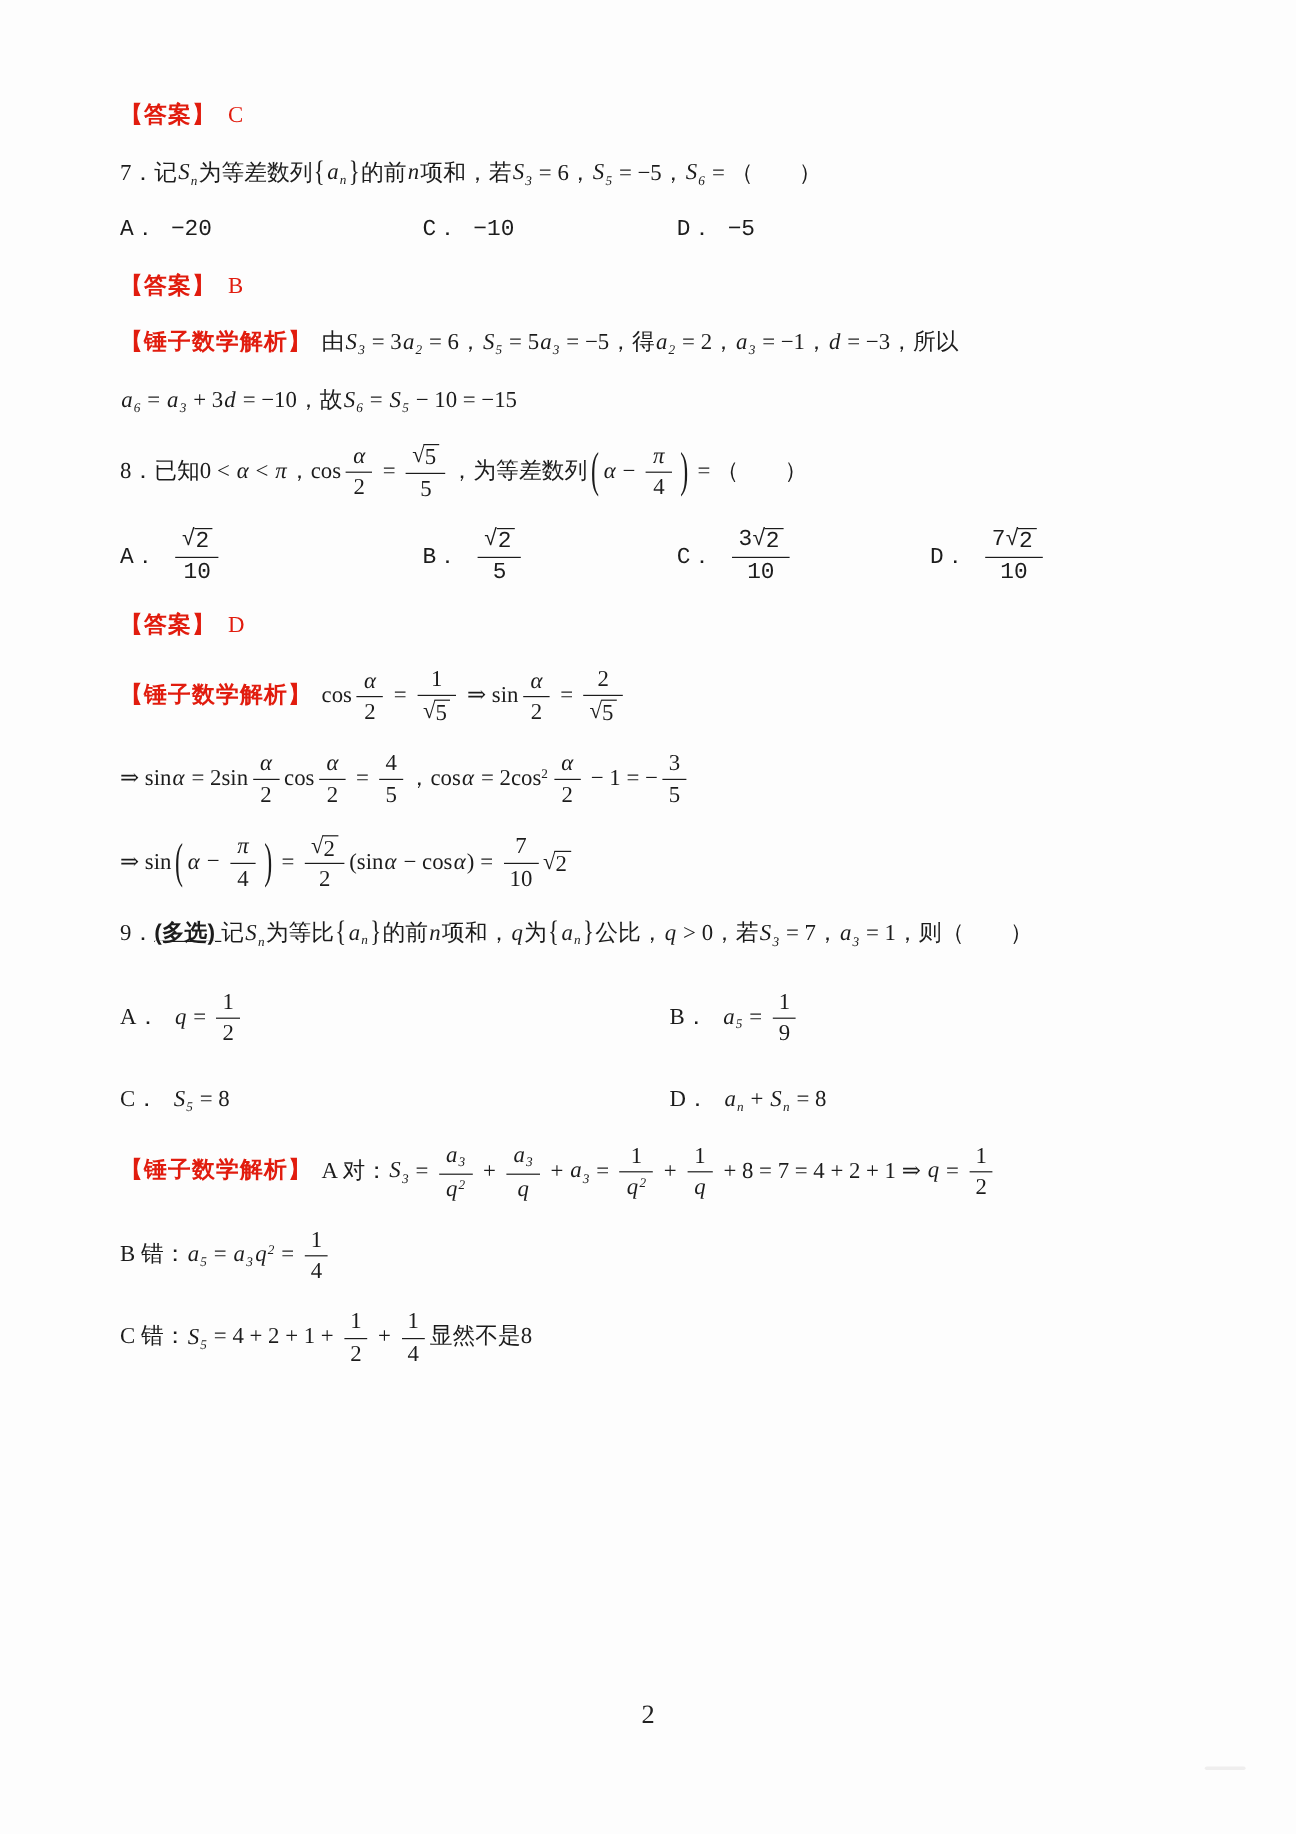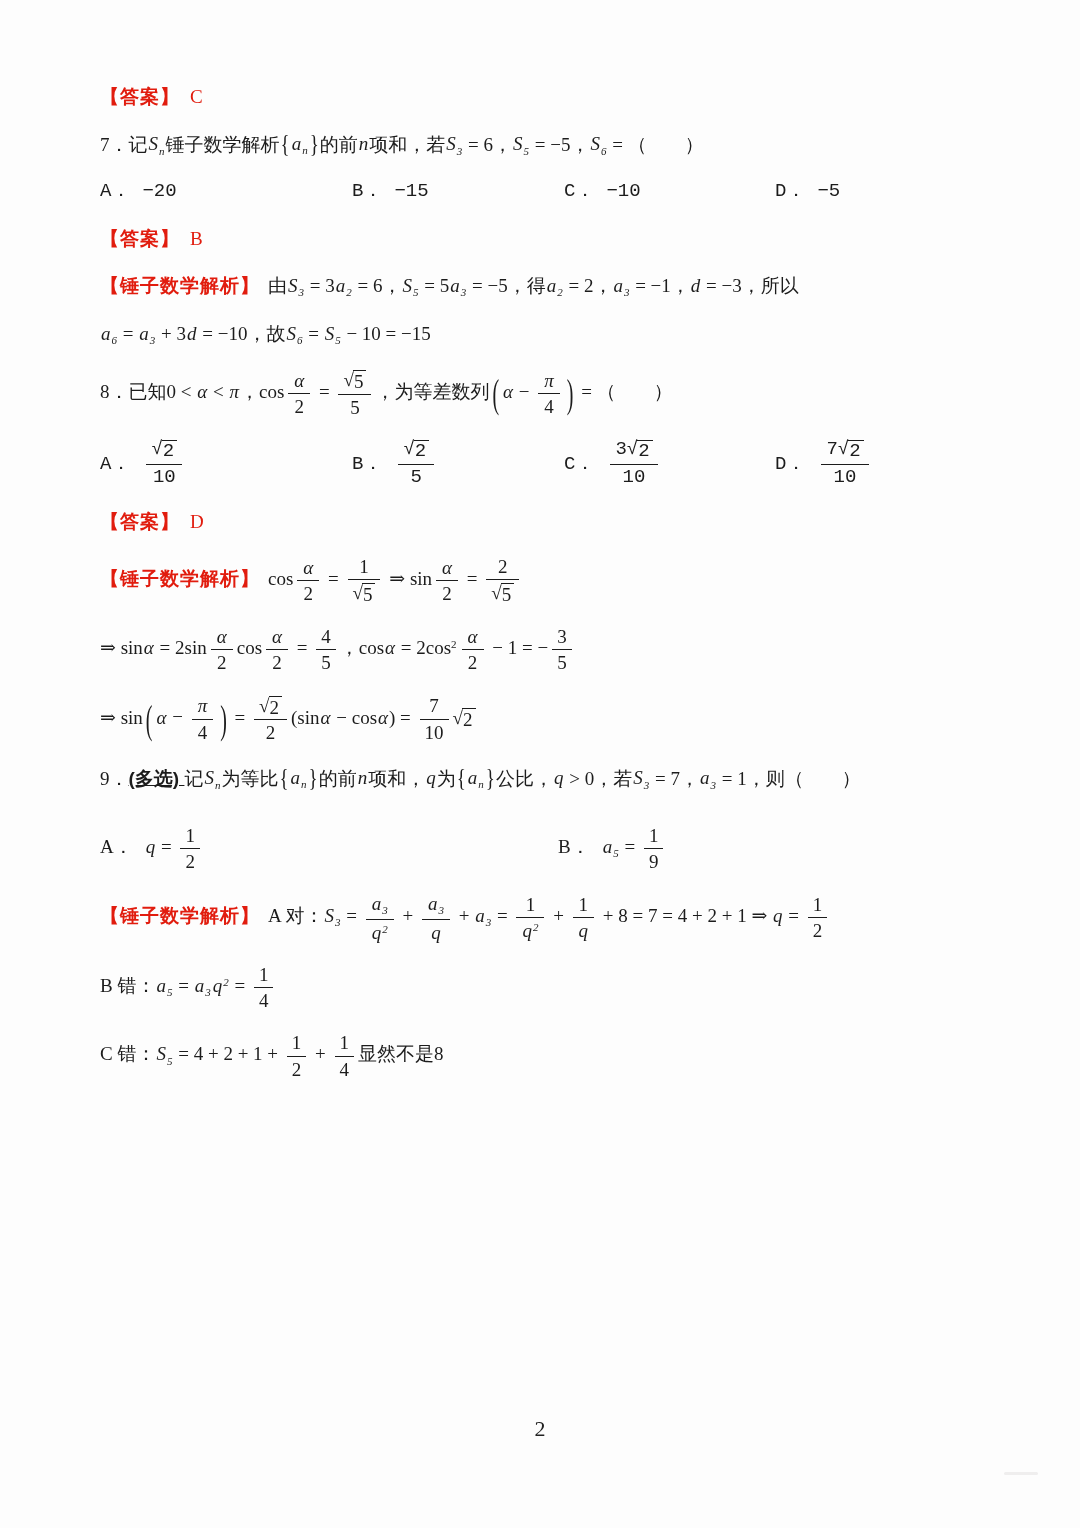--- a/index.html
+++ b/index.html
@@ -67,28 +67,27 @@
     position:absolute;top:1472px;right:42px;
     width:34px;height:3px;background:#efeeee;border-radius:2px;
   }
 </style>
 </head>
 <body>
 
 <main class="page">
   <section id="doc">
       <div class="line"><span class="rlabel">【答案】</span><span class="rvalue">C</span></div>
-      <div class="line"><span class="txt">7．记</span><span class="var">S<span class="sub">n</span></span><span class="txt">锤子数学解析</span><span class="cbr">
+      <div class="line"><span class="txt">7．记</span><span class="var">S<span class="sub">n</span></span><span class="txt">为等差数列</span><span class="cbr">
           <span class="bg">{</span>
           <span><span class="var">a<span class="sub">n</span></span></span>
           <span class="bg">}</span>
         </span><span class="txt">的前</span><span class="var">n</span><span class="txt">项和，若</span><span class="var">S<span class="sub">3</span></span><span class="txt"> = 6，</span><span class="var">S<span class="sub">5</span></span><span class="txt"> = −5，</span><span class="var">S<span class="sub">6</span></span><span class="txt"> = （　　）</span></div>
       <div class="line opt-row grid4">
         <span class="opt"><span class="opt-label">A．</span><span class="txt">−20</span></span>
-        <span class="opt"><span class="opt-label">B．</span><span class="txt">−15</span></span>
         <span class="opt"><span class="opt-label">C．</span><span class="txt">−10</span></span>
         <span class="opt"><span class="opt-label">D．</span><span class="txt">−5</span></span>
       </div>
       <div class="line"><span class="rlabel">【答案】</span><span class="rvalue">B</span></div>
       <div class="line"><span class="rlabel">【锤子数学解析】</span><span class="txt">由</span><span class="var">S<span class="sub">3</span></span><span class="txt"> = 3</span><span class="var">a<span class="sub">2</span></span><span class="txt"> = 6，</span><span class="var">S<span class="sub">5</span></span><span class="txt"> = 5</span><span class="var">a<span class="sub">3</span></span><span class="txt"> = −5，得</span><span class="var">a<span class="sub">2</span></span><span class="txt"> = 2，</span><span class="var">a<span class="sub">3</span></span><span class="txt"> = −1，</span><span class="var">d</span><span class="txt"> = −3，所以</span></div>
       <div class="line"><span class="var">a<span class="sub">6</span></span><span class="txt"> = </span><span class="var">a<span class="sub">3</span></span><span class="txt"> + 3</span><span class="var">d</span><span class="txt"> = −10，故</span><span class="var">S<span class="sub">6</span></span><span class="txt"> = </span><span class="var">S<span class="sub">5</span></span><span class="txt"> − 10 = −15</span></div>
       <div class="line"><span class="txt">8．已知0 &lt; </span><span class="var">α</span><span class="txt"> &lt; </span><span class="var">π</span><span class="txt">，cos</span><span class="frac">
           <span class="num"><span class="var">α</span></span>
           <span class="den"><span class="txt">2</span></span>
         </span><span class="txt"> = </span><span class="frac">
@@ -203,20 +202,24 @@
       <div class="line opt-row grid2">
         <span class="opt"><span class="opt-label">A．</span><span class="var">q</span><span class="txt"> = </span><span class="frac">
             <span class="num"><span class="txt">1</span></span>
             <span class="den"><span class="txt">2</span></span>
           </span></span>
         <span class="opt"><span class="opt-label">B．</span><span class="var">a<span class="sub">5</span></span><span class="txt"> = </span><span class="frac">
             <span class="num"><span class="txt">1</span></span>
             <span class="den"><span class="txt">9</span></span>
           </span></span>
       </div>
+      <div class="line opt-row grid2">
+        <span class="opt"><span class="opt-label">C．</span><span class="var">S<span class="sub">5</span></span><span class="txt"> = 8</span></span>
+        <span class="opt"><span class="opt-label">D．</span><span class="var">a<span class="sub">n</span></span><span class="txt"> + </span><span class="var">S<span class="sub">n</span></span><span class="txt"> = 8</span></span>
+      </div>
       <div class="line"><span class="rlabel">【锤子数学解析】</span><span class="txt">A 对：</span><span class="var">S<span class="sub">3</span></span><span class="txt"> = </span><span class="frac">
           <span class="num"><span class="var">a<span class="sub">3</span></span></span>
           <span class="den"><span class="var">q<span class="sup">2</span></span></span>
         </span><span class="txt"> + </span><span class="frac">
           <span class="num"><span class="var">a<span class="sub">3</span></span></span>
           <span class="den"><span class="var">q</span></span>
         </span><span class="txt"> + </span><span class="var">a<span class="sub">3</span></span><span class="txt"> = </span><span class="frac">
           <span class="num"><span class="txt">1</span></span>
           <span class="den"><span class="var">q<span class="sup">2</span></span></span>
         </span><span class="txt"> + </span><span class="frac">

